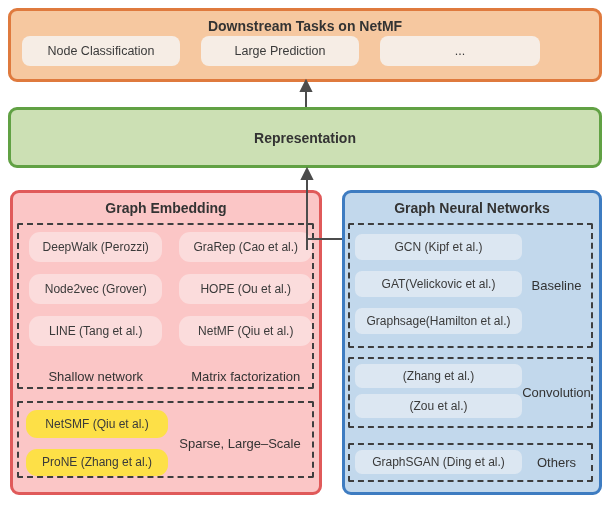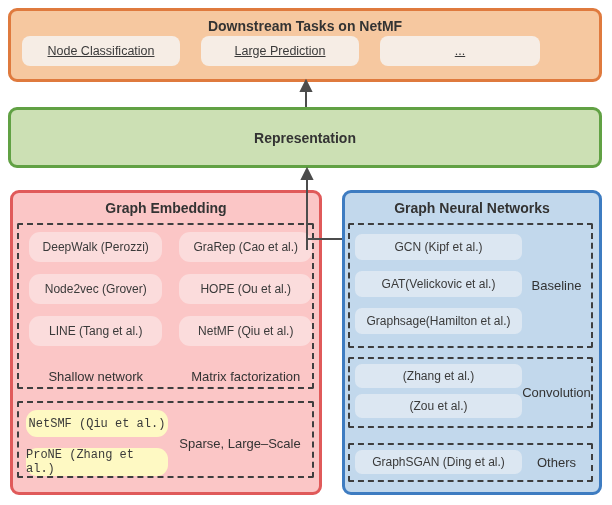--- a/index.html
+++ b/index.html
@@ -10,42 +10,42 @@
   }
   .panel { position:absolute; border-radius:9px; }
   .panel-title { text-align:center; font-size:14px; font-weight:700; padding-top:7px; color:#333; }
 
   
   #downstream { left:8px; top:8px; width:594px; height:74px;
     background:#f6c8a0; border:3px solid #df7a3e; }
   #task-row { position:absolute; left:11px; top:25px; display:flex; gap:21px; }
   .task-chip { width:158px; height:30px; background:#f6ede5; border-radius:8px;
     display:flex; align-items:center; justify-content:center;
-    font-size:12.5px; font-weight:500;text-decoration:underline; }
+    font-size:12.5px; font-weight:500; }
 
   
   #representation { left:8px; top:107px; width:594px; height:61px;
     background:#cce0b4; border:3px solid #61a144;
     display:flex; align-items:center; justify-content:center;
     font-size:14px; font-weight:700; color:#333; }
 
   
   #graph-embedding { left:10px; top:190px; width:312px; height:305px;
     background:#fbc6c6; border:3px solid #e05a5a; }
   .dashed { position:absolute; border:2px dashed #3e3e3e; border-radius:2px; }
   #ge-group1 { left:4px; top:30px; width:297px; height:166px;
     display:flex; padding:7px 0 0 10px; gap:17px; }
   .ge-col { width:137px; display:flex; flex-direction:column; gap:12px; }
   .red-chip { height:30px; background:#fbdcdc; border-radius:11px;
     display:flex; align-items:center; justify-content:center; font-size:12px; font-weight:500; }
   .ge-label { margin-top:11px; text-align:center; font-size:13px; font-weight:500; color:#333; }
   #ge-group2 { left:4px; top:208px; width:297px; height:77px;
     display:flex; padding:7px 0 0 7px; }
   #ge-group2 .ge-col2 { width:142px; display:flex; flex-direction:column; gap:11px; }
-  #ge-group2 .red-chip { height:28px; background:#fef9c3;font-family:Liberation Mono, monospace; }
+  #ge-group2 .red-chip { height:28px; background:#fde047; }
   .group-side-label { flex:1; align-self:center; text-align:center;
     font-size:13px; font-weight:500; color:#333; }
 
   
   #gnn { left:342px; top:190px; width:260px; height:305px;
     background:#c2d8ec; border:3px solid #3e7cc1; }
   .gnn-group { left:3px; width:245px; display:flex; padding-left:5px; }
   #gnn-g1 { top:30px; height:125px; }
   #gnn-g2 { top:164px; height:71px; }
   #gnn-g3 { top:250px; height:39px; }

